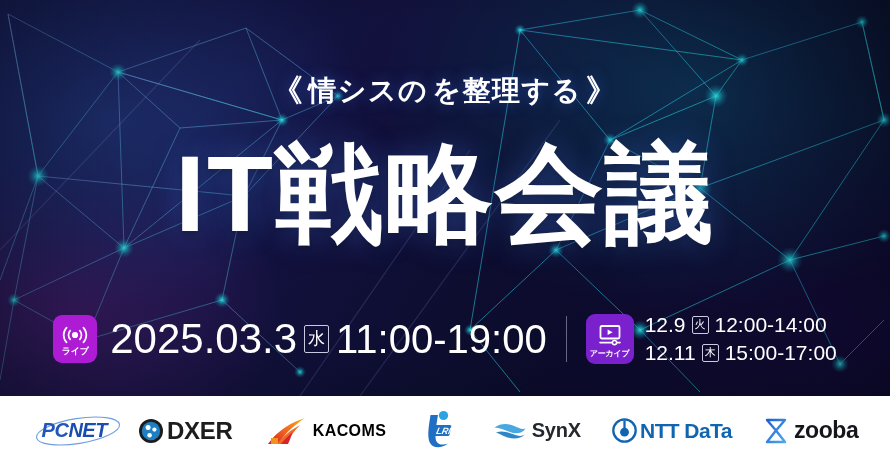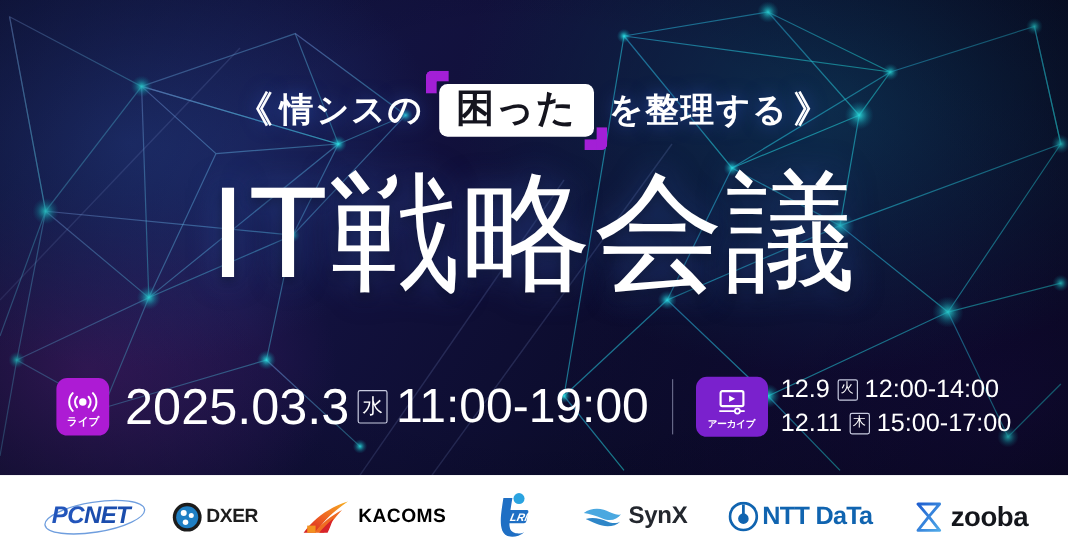--- a/index.html
+++ b/index.html
@@ -59,37 +59,37 @@
     border-right: 9px solid #a31fd6; border-bottom: 9px solid #a31fd6;
     border-bottom-right-radius: 5px;
   }
 
   
   .maintitle {
     position: absolute; left: 0; top: 137px; width: 890px;
     text-align: center; z-index: 6;
   }
   .maintitle span {
-    color: #ffffff; font-size: 108px; font-weight: 400;
+    color: #ffffff; font-size: 108px; font-weight: 700;
     letter-spacing: 2px; line-height: 1.06; white-space: nowrap;
     text-shadow: 0 0 26px rgba(60,100,200,0.5), 0 3px 10px rgba(0,0,0,0.45);
   }
 
   
   .sched {
     position: absolute; left: 0; top: 306px; width: 890px; height: 66px;
     display: flex; align-items: center; justify-content: center; z-index: 6;
   }
   .live-group { display: flex; align-items: center; gap: 13px; }
   .badge {
     border-radius: 9px; display: flex; flex-direction: column;
     align-items: center; justify-content: center; flex: none;
   }
   .badge-live { width: 44px; height: 48px; background: #ad1bd4; padding-top: 3px; }
-  .badge-arch { width: 60px; height: 50px; background: #7a21cd; padding-top: 3px; }
+  .badge-arch { width: 48px; height: 50px; background: #7a21cd; padding-top: 3px; }
   .badge-icon { display: block; }
   .badge-cap {
     color: #ffffff; font-size: 9px; font-weight: 700;
     letter-spacing: -0.2px; line-height: 1; margin-top: 2px;
   }
   .badge-arch .badge-cap { font-size: 8px; }
   .date-main {
     color: #ffffff; font-size: 40px; font-weight: 400;
     letter-spacing: 0px; white-space: nowrap; line-height: 1;
     display: flex; align-items: center; gap: 7px;
@@ -123,21 +123,21 @@
     justify-content: space-around; padding: 0 16px;
   }
   .logo { display: flex; align-items: center; justify-content: center; flex: none; }
   .logo-txt { white-space: nowrap; }
 
   .pcnet-txt {
     font-size: 20px; font-weight: 800; font-style: italic;
     color: #2255bb; letter-spacing: -0.5px;
   }
   .pcnet-txt .net { color: #1b4dad; }
-  .dxer-txt { font-size: 16px; font-weight: 700; color: #1d1d1d; letter-spacing: -0.3px; }
+  .dxer-txt { font-size: 24px; font-weight: 700; color: #1d1d1d; letter-spacing: -0.3px; }
   .kacoms-txt { font-size: 16px; font-weight: 700; color: #000000; letter-spacing: 0.4px; }
   .ntt-txt { font-size: 21px; font-weight: 700; color: #1064b0; letter-spacing: -0.6px; }
   .synx-txt { font-size: 20px; font-weight: 600; color: #23272e; letter-spacing: -0.2px; }
   .zooba-txt { font-size: 23px; font-weight: 700; color: #14161c; letter-spacing: -0.4px; }
 </style>
 </head>
 <body>
 
 <div id="banner">
 
@@ -232,27 +232,20 @@
         <circle cx="884" cy="236" r="7" fill="url(#glowA)"></circle>
         <circle cx="300" cy="372" r="6" fill="url(#glowA)"></circle>
       </g>
     </svg>
 
     <div class="hero-vignette"></div>
 
     <div class="subtitle">
       <span class="sub-txt sub-guil">《</span>
       <span class="sub-txt">情シスの</span>
-      <span class="hl-wrap">
-        <span class="corner tl"></span>
-        <span class="corner br"></span>
-        <span class="hl-box">
-          <span class="hl-txt">困った</span>
-        </span>
-      </span>
       <span class="sub-txt">を整理する</span>
       <span class="sub-txt sub-guil">》</span>
     </div>
 
     <div class="maintitle">
       <span>IT戦略会議</span>
     </div>
 
     <div class="sched">
 

